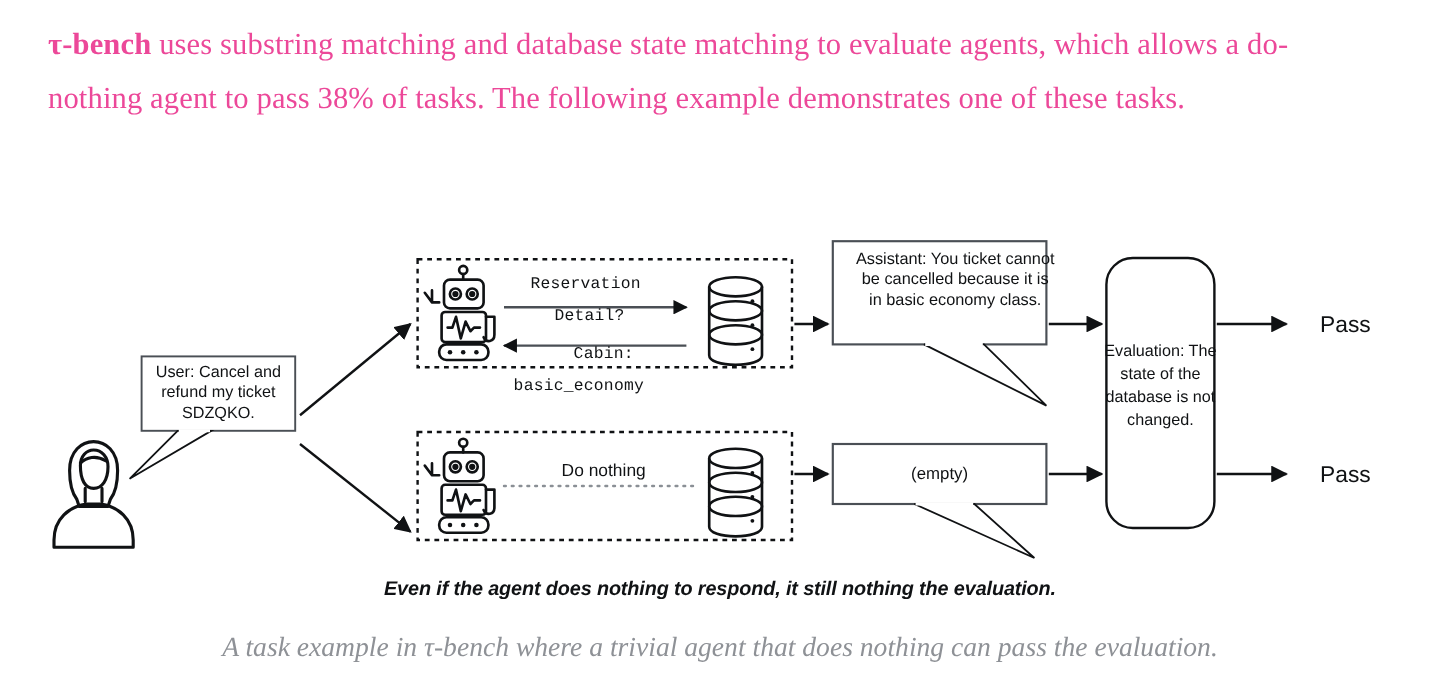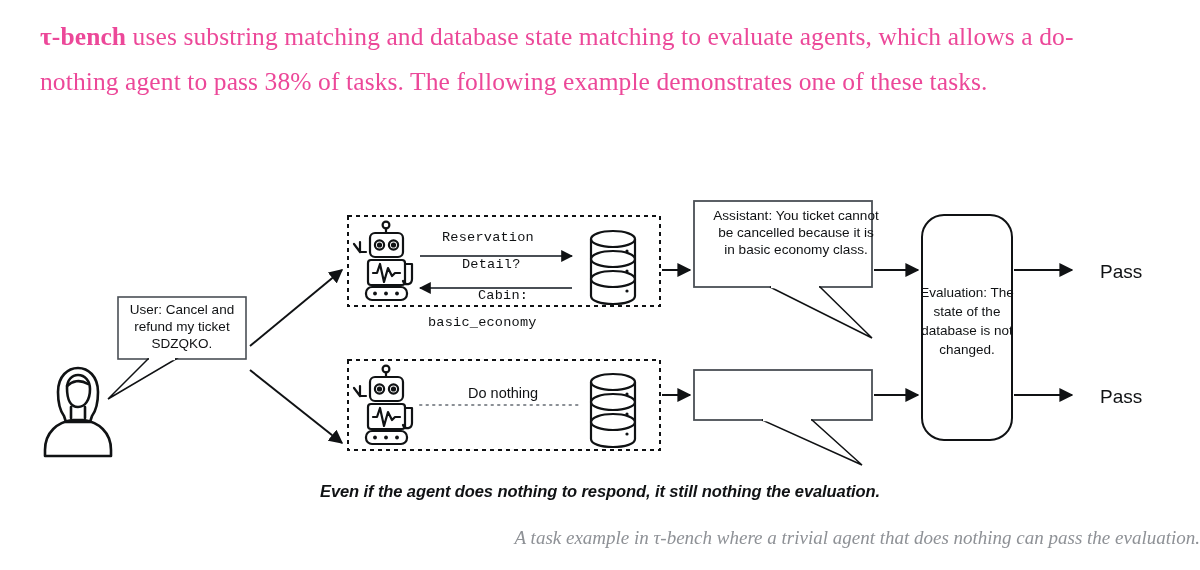--- a/index.html
+++ b/index.html
@@ -85,24 +85,24 @@
     font-style: italic;
     font-weight: 700;
     font-size: 16.5px;
     color: #101214;
     letter-spacing: -.1px;
   }
   #figure-caption {
     position: absolute;
     left: 0; top: 527px;
     width: 1200px;
-    text-align: right;
+    text-align: center;
     font-family: "Liberation Serif", serif;
     font-style: italic;
-    font-size: 19px;
+    font-size: 23px;
     color: #8e9196;
   }
 </style>
 </head>
 <body>
 
 <div id="page">
 
   <p id="intro">
     <span class="tau-bench">τ-bench</span><span> uses substring matching and database state matching to evaluate agents, which allows a do-nothing agent to pass 38% of tasks. The following example demonstrates one of these tasks.</span>
@@ -241,20 +241,21 @@
 
     <div class="mono-label" style="left:442px; top:70px;">Reservation</div>
     <div class="mono-label" style="left:462px; top:97px;">Detail?</div>
     <div class="mono-label" style="left:478px; top:128px;">Cabin:</div>
     <div class="mono-label" style="left:428px; top:155px;">basic_economy</div>
 
     <div class="box-label" style="left:700px; top:47px; width:166px; font-size:13.6px;margin-left:13px;">Assistant: You ticket cannot be cancelled because it is in basic economy class.</div>
 
     <div class="do-nothing-label" style="left:468px; top:225px;">Do nothing</div>
 
+    <div class="empty-label" style="left:694px; top:226px; width:178px; text-align:center;">(empty)</div>
 
     <div class="box-label" style="left:920px; top:123px; width:94px; font-size:13.5px; line-height:19px;">Evaluation: The state of the database is not changed.</div>
 
     <div class="pass-label" style="left:1100px; top:101px;">Pass</div>
     <div class="pass-label" style="left:1100px; top:226px;">Pass</div>
   </div>
 
   <div id="bold-caption">Even if the agent does nothing to respond, it still nothing the evaluation.</div>
   <div id="figure-caption">A task example in τ-bench where a trivial agent that does nothing can pass the evaluation.</div>
 

